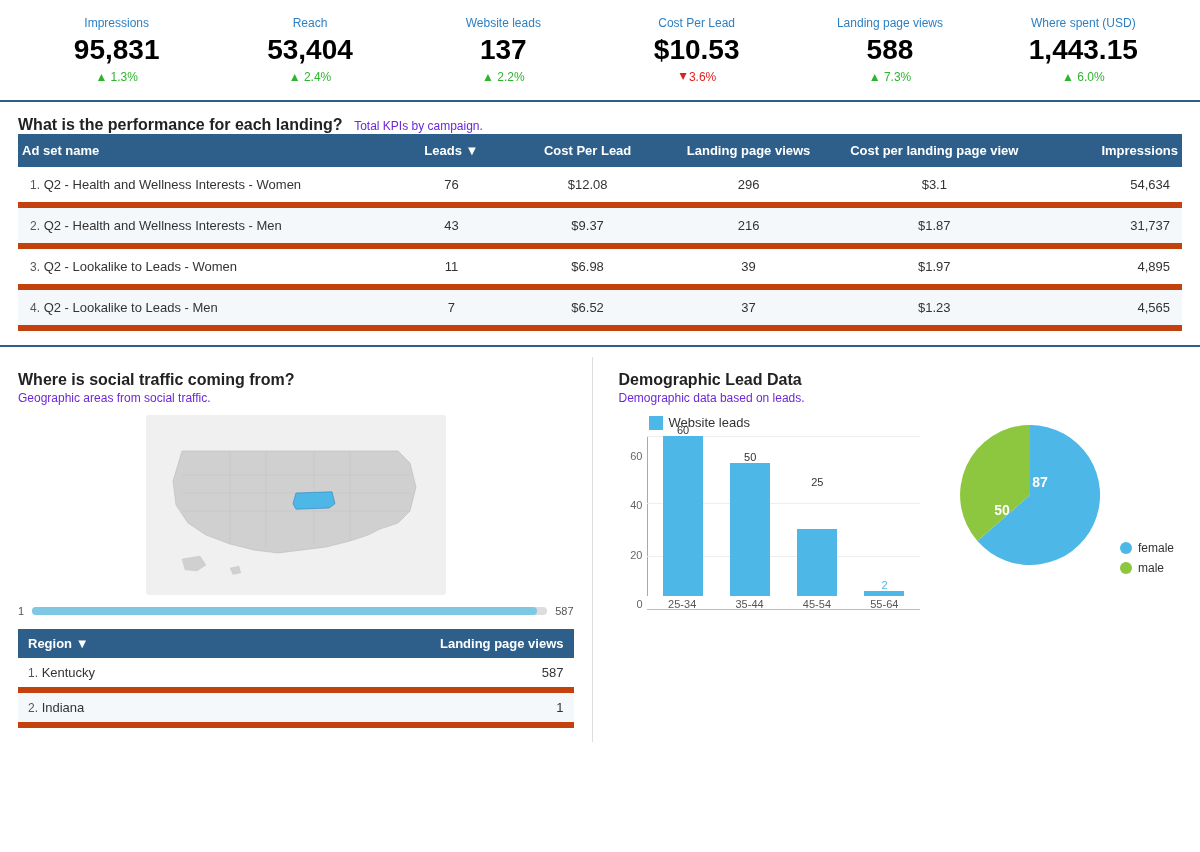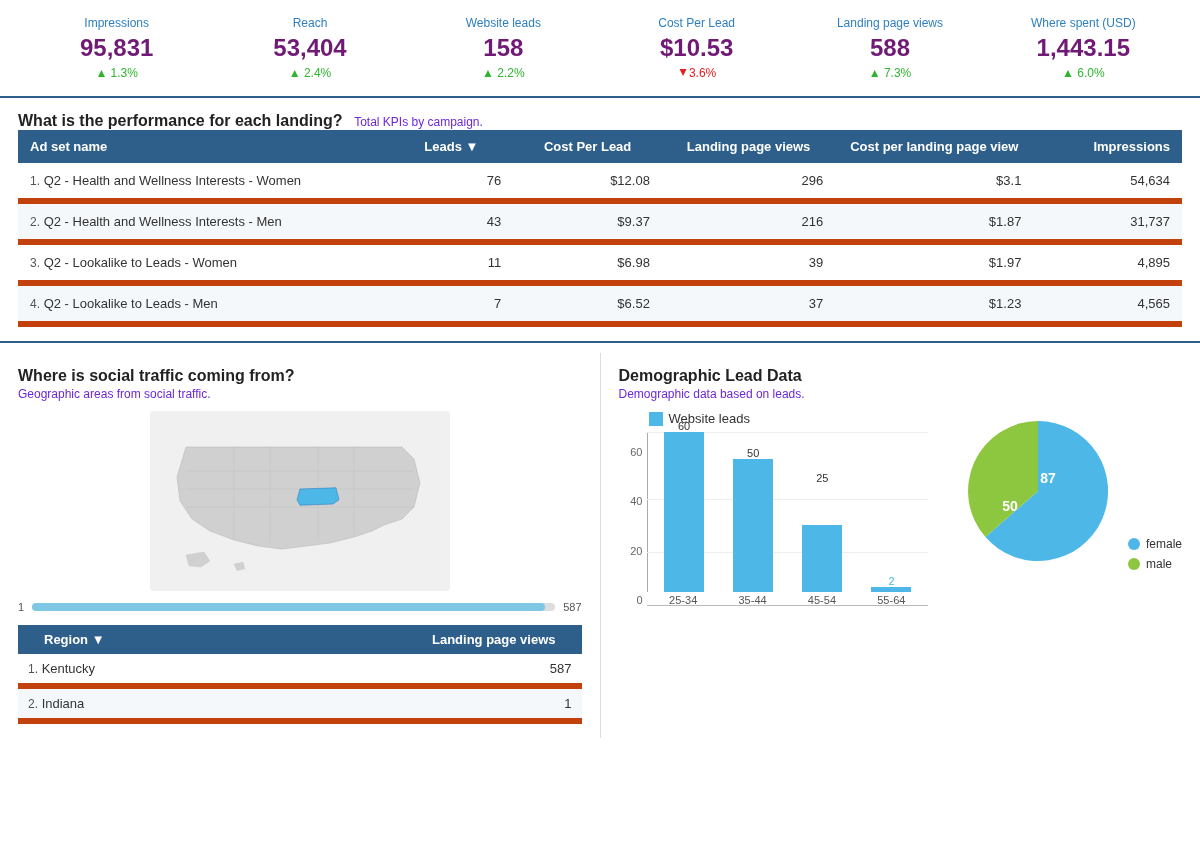--- a/index.html
+++ b/index.html
@@ -16,23 +16,23 @@
     .kpi-item {
       text-align: center;
       flex: 1;
     }
     .kpi-label {
       color: #2d7fc1;
       font-size: 12px;
       margin-bottom: 4px;
     }
     .kpi-value {
-      font-size: 24px;
+      font-size: 28px;
       font-weight: bold;
-      color: #701a75;
+      color: #000000;
     }
     .kpi-change {
       font-size: 12px;
       margin-top: 4px;
     }
     .kpi-change.up { color: #2db52d; }
     .kpi-change.down { color: #e02020; }
 
     
     .section {
@@ -53,69 +53,69 @@
     table {
       width: 100%;
       border-collapse: collapse;
       font-size: 13px;
     }
     table thead tr {
       background: #2d5f8a;
       color: #fff;
     }
     table thead th {
-      padding: 9px 12px;
+      padding: 9px 4px;
       text-align: left;
       font-weight: 600;
     }
     table thead th.right { text-align: right; }
     table thead th.center { text-align: center; }
     table tbody tr {
       border-bottom: 6px solid #c2410c;
     }
     table tbody tr:nth-child(even) { background: #f5f8fb; }
     table tbody td {
       padding: 10px 12px;
       color: #333;
     }
     table tbody td.right { text-align: right; }
-    table tbody td.center { text-align: right; }
+    table tbody td.center { text-align: center; }
     .row-num { color: #555; font-size: 12px; }
 
     
     .bottom-panels {
       display: flex;
       padding: 10px 0;
       border-top: 2px solid #2d5f8a;
     }
     .panel-left {
       flex: 1;
       padding: 14px 18px;
       border-right: 1px solid #ddd;
     }
     .panel-right {
       flex: 1;
-      padding: 14px 18px;
+      padding: 14px 26px;
     }
 
     
     .map-container {
       position: relative;
       width: 340px;
       height: 180px;
       margin: 10px auto;
     }
 
     
     .region-table {
       width: 100%;
       margin-top: 8px;
     }
     .region-table thead tr { background: #2d5f8a; color: #fff; }
-    .region-table thead th { padding: 7px 26px; font-weight: 600; }
+    .region-table thead th { padding: 7px 10px; font-weight: 600; }
     .region-table tbody td { padding: 7px 10px; border-bottom: 1px solid #ddd; }
     .region-table .right { text-align: right; }
     .bar {
       width: 40px;
       background: #4db8e8;
       position: relative;
     }
     .bar-label-top {
       font-size: 11px;
       color: #333;
@@ -182,21 +182,21 @@
   </div>
     <div class="kpi-item">
     <div class="kpi-label">Reach</div>
     <div class="kpi-value">53,404</div>
     <div class="kpi-change up">
       <span style="color:#2db52d">▲ </span>2.4%
     </div>
   </div>
     <div class="kpi-item">
     <div class="kpi-label">Website leads</div>
-    <div class="kpi-value">158</div>
+    <div class="kpi-value">137</div>
     <div class="kpi-change up">
       <span style="color:#2db52d">▲ </span>2.2%
     </div>
   </div>
     <div class="kpi-item">
     <div class="kpi-label">Cost Per Lead</div>
     <div class="kpi-value">$10.53</div>
     <div class="kpi-change down">
       <span style="color: rgb(224, 32, 32); transform: rotate(180deg); display: inline-block;">▲ </span>3.6%
     </div>

